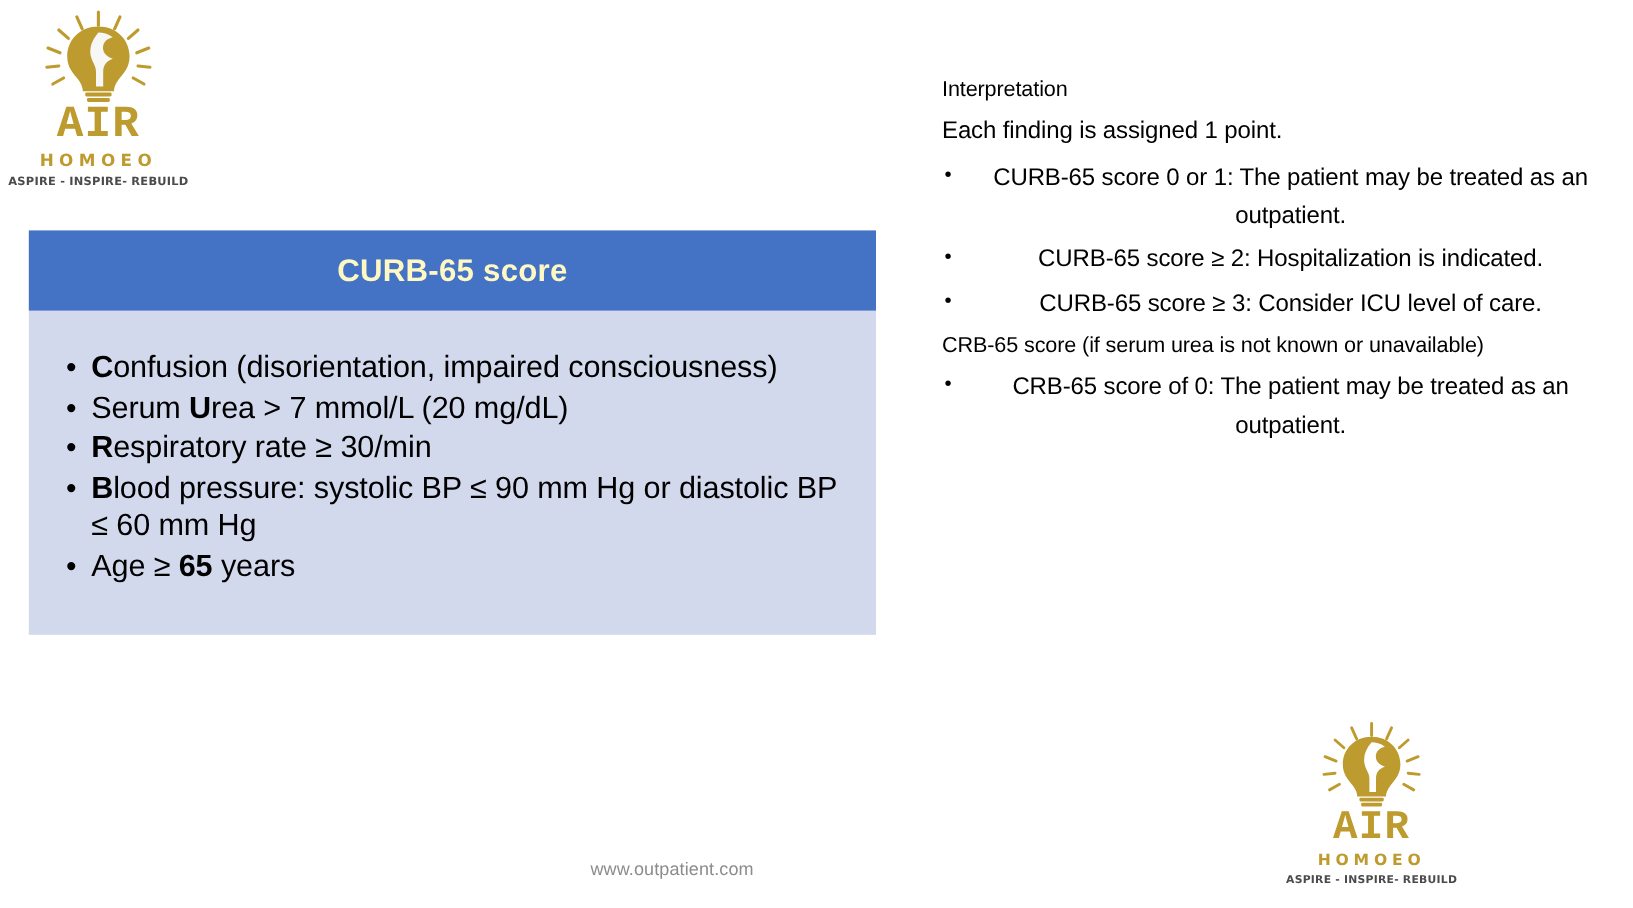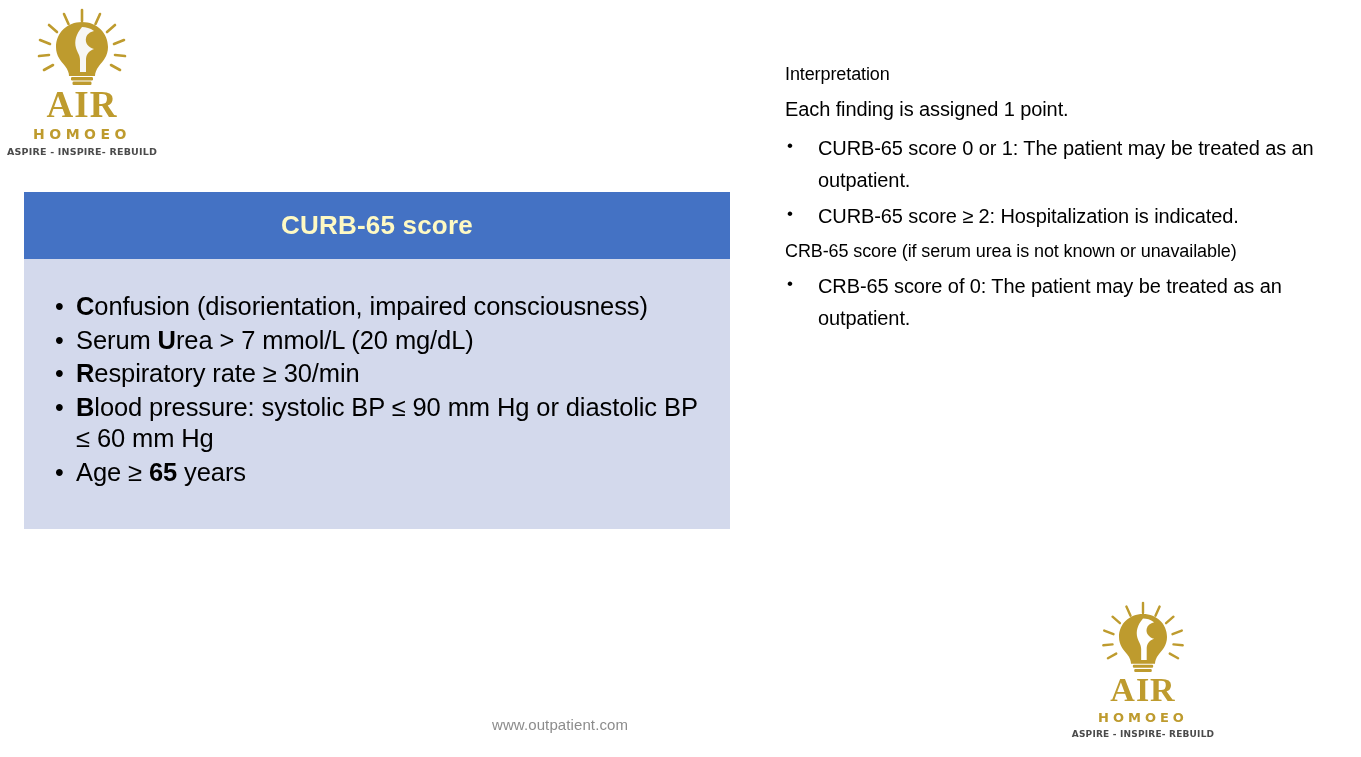--- a/index.html
+++ b/index.html
@@ -37,21 +37,21 @@
     width: 108px;
   }
   .logo .bulb {
     display: block;
   }
   .logo-word {
     font-weight: bold;
     color: #BE9B2E;
     letter-spacing: 1px;
     line-height: 1;
-    font-family: Liberation Serif, serif;
+    font-family: Liberation Mono, monospace;
   }
   .logo-top .logo-word { font-size: 37px; }
   .logo-bottom .logo-word { font-size: 34px; }
 
   .logo-sub {
     font-weight: bold;
     color: #BE9B2E;
     font-family: "DejaVu Sans", sans-serif;
     line-height: 1;
   }
@@ -143,20 +143,21 @@
     margin: 0 0 4px 0;
     padding: 0;
   }
   .rc-list li {
     position: relative;
     padding-left: 33px;
     font-size: 20px;
     line-height: 1.62;
     letter-spacing: -0.1px;
     margin-bottom: 4px;
+    text-align: center;
   }
   .rc-list li::before {
     content: "\2022";
     position: absolute;
     left: 2px;
     top: 0;
     font-size: 17px;
     line-height: 1.62;
   }
 
@@ -214,20 +215,21 @@
     </ul>
   </div>
 </section>
 
 <section id="right-col">
   <p class="rc-heading">Interpretation</p>
   <p class="rc-para">Each finding is assigned 1 point.</p>
   <ul class="rc-list">
     <li>CURB-65 score 0 or 1: The patient may be treated as an outpatient.</li>
     <li>CURB-65 score ≥ 2: Hospitalization is indicated.</li>
+    <li>CURB-65 score ≥ 3: Consider ICU level of care.</li>
   </ul>
   <p class="rc-heading">CRB-65 score (if serum urea is not known or unavailable)</p>
   <ul class="rc-list">
     <li>CRB-65 score of 0: The patient may be treated as an outpatient.</li>
   </ul>
 </section>
 
 <div class="logo logo-bottom">
   <svg class="bulb" width="96" height="72" viewBox="0 0 104 78" aria-hidden="true">
     <g stroke="#BE9B2E" stroke-width="2.6" stroke-linecap="round">

